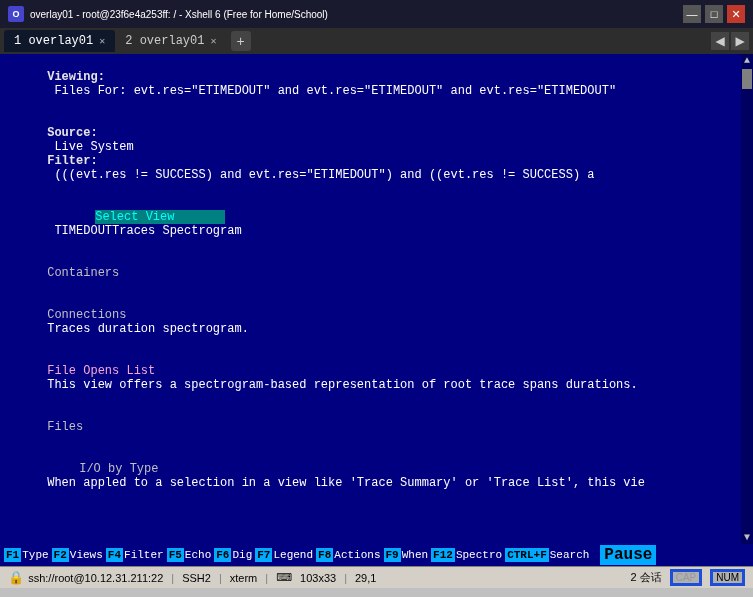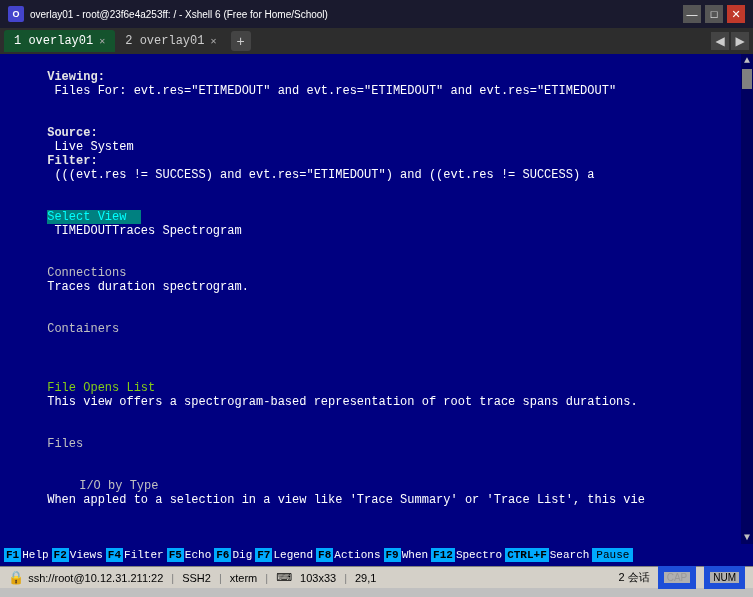--- a/index.html
+++ b/index.html
@@ -64,21 +64,21 @@
       align-items: center;
       padding: 3px 10px;
       font-size: 12px;
       cursor: pointer;
       color: #ccc;
       border-radius: 3px 3px 0 0;
       gap: 6px;
       height: 22px;
     }
     .tab.active {
-      background: #14532d;
+      background: #0f172a;
       color: white;
       text-align: right;
     }
     .tab-close {
       font-size: 10px;
       color: #aaa;
       cursor: pointer;
     }
     .tab-add {
       width: 20px; height: 20px;
@@ -199,21 +199,21 @@
       display: flex;
       align-items: center;
       gap: 4px;
     }
     .status-sep {
       color: #808080;
     }
     .caps-key {
       background: #b0b0b0;
       padding: 0 3px;
-      border: 6px solid #1d4ed8;
+      border: 3px solid #1d4ed8;
       font-size: 10px;
     }
     .caps-inactive {
       color: #999;
     }
   </style>
 </head>
 <body>
 
 <div class="title-bar">
@@ -251,36 +251,36 @@
     </div>
 
     <div class="line">
       <span class="label-bold">Source:</span>
       <span class="white"> Live System </span>
       <span class="label-bold">Filter:</span>
       <span class="white"> (((evt.res != SUCCESS) and evt.res="ETIMEDOUT") and ((evt.res != SUCCESS) a</span>
     </div>
 
     <div class="line">
-      <span style="background:#008080; color:#00ffff; display:inline-block; width:94px;">Select View</span>
+      <span style="background:#008080; color:#00ffff; display:inline-block; width:130px;margin-left:48px;">Select View</span>
       <span class="white"> TIMEDOUTTraces Spectrogram</span>
+    </div>
+
+    <div class="line">
+      <span style="color:#c0c0c0; display:inline-block; width:140px;">Containers</span>
     </div>
 
     <div class="line">
       <span style="color:#c0c0c0; display:inline-block; width:140px;">Connections</span>
       <span class="white">Traces duration spectrogram.</span>
     </div>
 
-    <div class="line">
-      <span style="color:#c0c0c0; display:inline-block; width:140px;">Containers</span>
-    </div>
-
-
-    <div class="line">
-      <span style="color:#84cc16; display:inline-block; width:140px;margin-top:17px;">File Opens List</span>
+
+    <div class="line">
+      <span style="color:#f9a8d4; display:inline-block; width:140px;">File Opens List</span>
       <span class="white">This view offers a spectrogram-based representation of root trace spans durations.</span>
     </div>
 
     <div class="line">
       <span style="color:#c0c0c0; display:inline-block; width:140px;">Files</span>
     </div>
 
     <div class="line">
       <span style="color:#c0c0c0; display:inline-block; width:140px;margin-left:32px;">I/O by Type</span>
       <span class="white">When appled to a selection in a view like 'Trace Summary' or 'Trace List', this vie</span>
@@ -291,21 +291,21 @@
   <div class="scrollbar">
     <span class="scroll-up">▲</span>
     <div class="scroll-thumb"></div>
     <span class="scroll-down" style="margin-top:auto;">▼</span>
   </div>
 </div>
 
 <div class="fn-bar">
   <span class="fn-key">
     <span class="fn-num">F1</span>
-      <span class="fn-label">Help</span>
+      <span class="fn-label">Type</span>
   </span>
   <span class="fn-key">
     <span class="fn-num">F2</span>
       <span class="fn-label">Views</span>
   </span>
   <span class="fn-key">
     <span class="fn-num">F4</span>
       <span class="fn-label">Filter</span>
   </span>
   <span class="fn-key">
@@ -330,21 +330,21 @@
   </span>
   <span class="fn-key">
     <span class="fn-num">F12</span>
       <span class="fn-label">Spectro</span>
   </span>
   <span class="fn-key">
     <span class="fn-num">CTRL+F</span>
       <span class="fn-label">Search</span>
   </span>
   <span class="fn-key">
-    <span style="background:#00aaff; color:#000; padding:1px 4px; font-weight:normal; font-size:11px;">Pause</span>
+    <span style="background:#00aaff; color:#000; padding:1px 4px; font-weight:bold; font-size:16px;margin-left:8px;">Pause</span>
   </span>
 </div>
 
 <div class="status-bar">
   <span class="status-item">
     <span style="font-size:13px;">🔒</span>
     <span>ssh://root@10.12.31.211:22</span>
   </span>
   <span class="status-sep">|</span>
   <span>SSH2</span>

